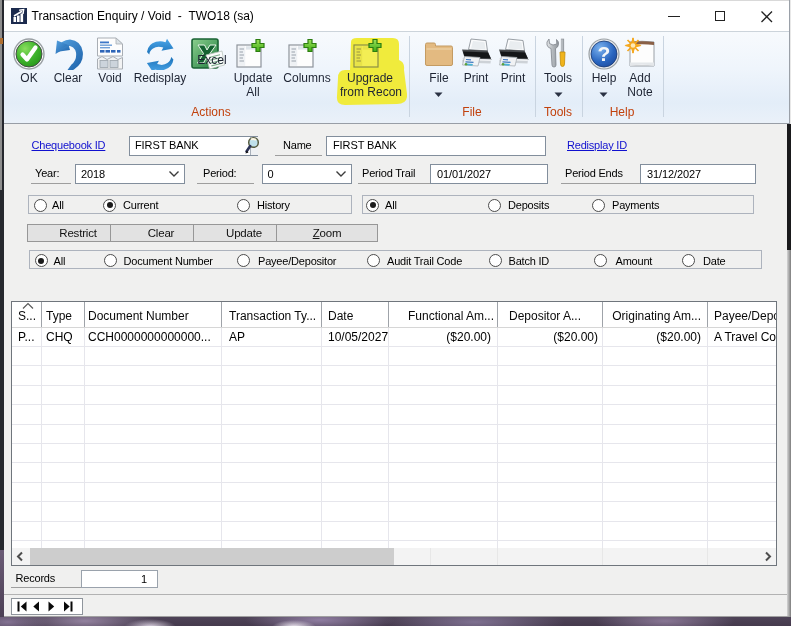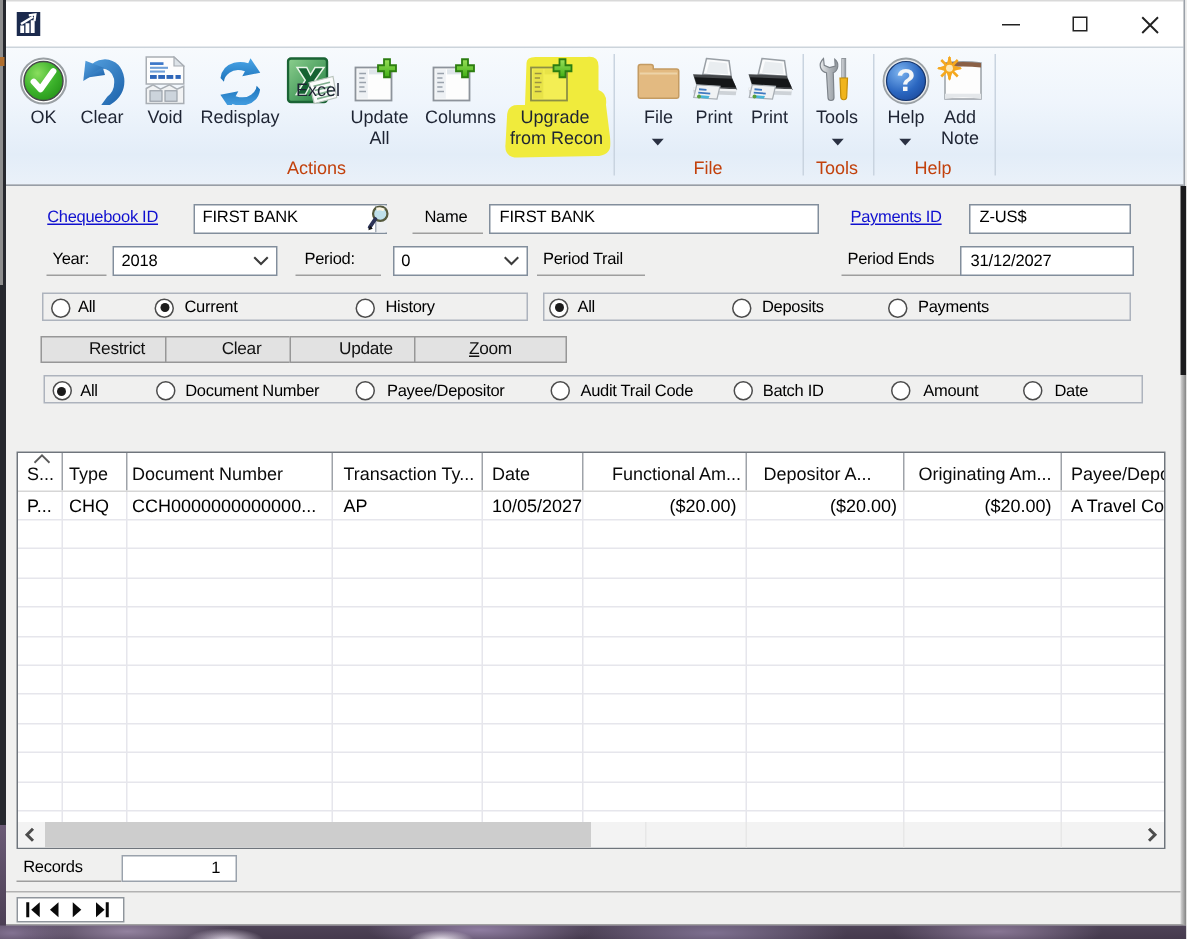--- a/index.html
+++ b/index.html
@@ -45,20 +45,21 @@
 <div class="abs" style="left:787px;top:250px;width:4px;height:367px;background:linear-gradient(90deg,#d5d5d5,#7d7d7d)"></div>
 
 <svg class="abs" style="left:11px;top:8px" width="16" height="16" viewBox="0 0 16 16">
       <rect x="0" y="0" width="16" height="16" fill="#1b2a4d"></rect>
       <rect x="2.5" y="9" width="2.6" height="5" fill="#fff"></rect>
       <rect x="6" y="7.5" width="2.6" height="6.5" fill="#fff"></rect>
       <rect x="9.5" y="5.5" width="2.6" height="8.5" fill="#fff"></rect>
       <path d="M3 8 L11 3.2" stroke="#fff" stroke-width="1.6" fill="none"></path>
       <path d="M8.2 2.2 L12.6 1.6 L12 6" stroke="#fff" stroke-width="1.5" fill="none"></path>
     </svg>
+<div class="abs" style="left:31.5px;top:0;height:32px;line-height:33px;font-size:12px;color:#000">Transaction Enquiry / Void&nbsp;&nbsp;-&nbsp;&nbsp;TWO18 (sa)</div>
 <div class="abs" style="left:668px;top:15.5px;width:12px;height:1.6px;background:#222"></div>
 <div class="abs" style="left:714.5px;top:10.5px;width:10px;height:10px;border:1.3px solid #222"></div>
 <svg class="abs" style="left:760px;top:10px" width="14" height="14" viewBox="0 0 14 14">
       <path d="M1.5 1.5 L12 12 M12 1.5 L1.5 12" stroke="#222" stroke-width="1.3"></path>
     </svg>
 
 <div class="sep" style="left:409px;top:36px;height:81px"></div>
 <div class="sep" style="left:535px;top:36px;height:81px"></div>
 <div class="sep" style="left:582px;top:36px;height:81px"></div>
 <div class="sep" style="left:663px;top:36px;height:81px"></div>
@@ -256,37 +257,37 @@
 <div class="abs" style="left:250px;top:137px;width:7.5px;height:17.5px;background:#eef0f2;border-left:1px solid #a8b0ba"></div>
 <svg class="abs" style="left:244px;top:136px" width="16" height="19" viewBox="0 0 16 19">
       <circle cx="9.5" cy="6.5" r="4.8" fill="#bfe0ea" stroke="#555a3e" stroke-width="1.5"></circle>
       <path d="M7 3.5 Q9.5 2.5 12 4" stroke="#fdf6e3" stroke-width="2" fill="none"></path>
       <path d="M6.2 10 L2.5 15.5" stroke="#2c3356" stroke-width="2.6" stroke-linecap="round"></path>
       <path d="M2.8 14.5 L1.5 17.5 L4.5 16.5 Z" fill="#111"></path>
     </svg>
 <div class="lbl" style="left:283px;top:139px">Name</div>
 <div class="ul" style="left:275px;top:154.5px;width:47px"></div>
 <div class="fld" style="left:326px;top:136px;width:220px;height:19.5px;line-height:17.5px;padding-left:6px">FIRST BANK</div>
-<div class="link" style="left:567px;top:139px">Payments ID</div>
-<div class="fld" style="left:646px;top:136px;width:108px;height:19.5px;line-height:17.5px;padding-left:6px">Z-US$</div>
+<div class="link" style="left:567px;top:139px">Redisplay ID</div>
 
 <div class="lbl" style="left:35px;top:167px">Year:</div>
 <div class="ul" style="left:31px;top:182.5px;width:40px"></div>
 <div class="fld" style="left:75px;top:163.5px;width:110px;height:20px;line-height:18px;padding-left:5px">2018</div>
 <svg class="abs" style="left:168px;top:170px" width="12" height="8" viewBox="0 0 12 8">
       <path d="M1.5 1.5 L6 6 L10.5 1.5" stroke="#3c3c3c" stroke-width="1.4" fill="none"></path>
     </svg>
 <div class="lbl" style="left:203px;top:167px">Period:</div>
 <div class="ul" style="left:197px;top:182.5px;width:57px"></div>
 <div class="fld" style="left:261.5px;top:163.5px;width:90.5px;height:20px;line-height:18px;padding-left:5px">0</div>
 <svg class="abs" style="left:335px;top:170px" width="12" height="8" viewBox="0 0 12 8">
       <path d="M1.5 1.5 L6 6 L10.5 1.5" stroke="#3c3c3c" stroke-width="1.4" fill="none"></path>
     </svg>
 <div class="lbl" style="left:362px;top:167px">Period Trail</div>
 <div class="ul" style="left:358px;top:182.5px;width:72px"></div>
+<div class="fld" style="left:430px;top:163.5px;width:118px;height:20px;line-height:18px;padding-left:6px">01/01/2027</div>
 <div class="lbl" style="left:565px;top:167px">Period Ends</div>
 <div class="ul" style="left:561px;top:182.5px;width:79px"></div>
 <div class="fld" style="left:640px;top:163.5px;width:116px;height:20px;line-height:18px;padding-left:6px">31/12/2027</div>
 
 <div class="gbox" style="left:28px;top:194.5px;width:324px;height:19.5px"></div>
 <div class="rad" style="left:33.5px;top:198.5px"></div>
     <div class="rlbl" style="left:52px;top:199px">All</div>
 <div class="rad sel" style="left:103px;top:198.5px"></div>
     <div class="rlbl" style="left:123px;top:199px">Current</div>
 <div class="rad" style="left:237px;top:198.5px"></div>

